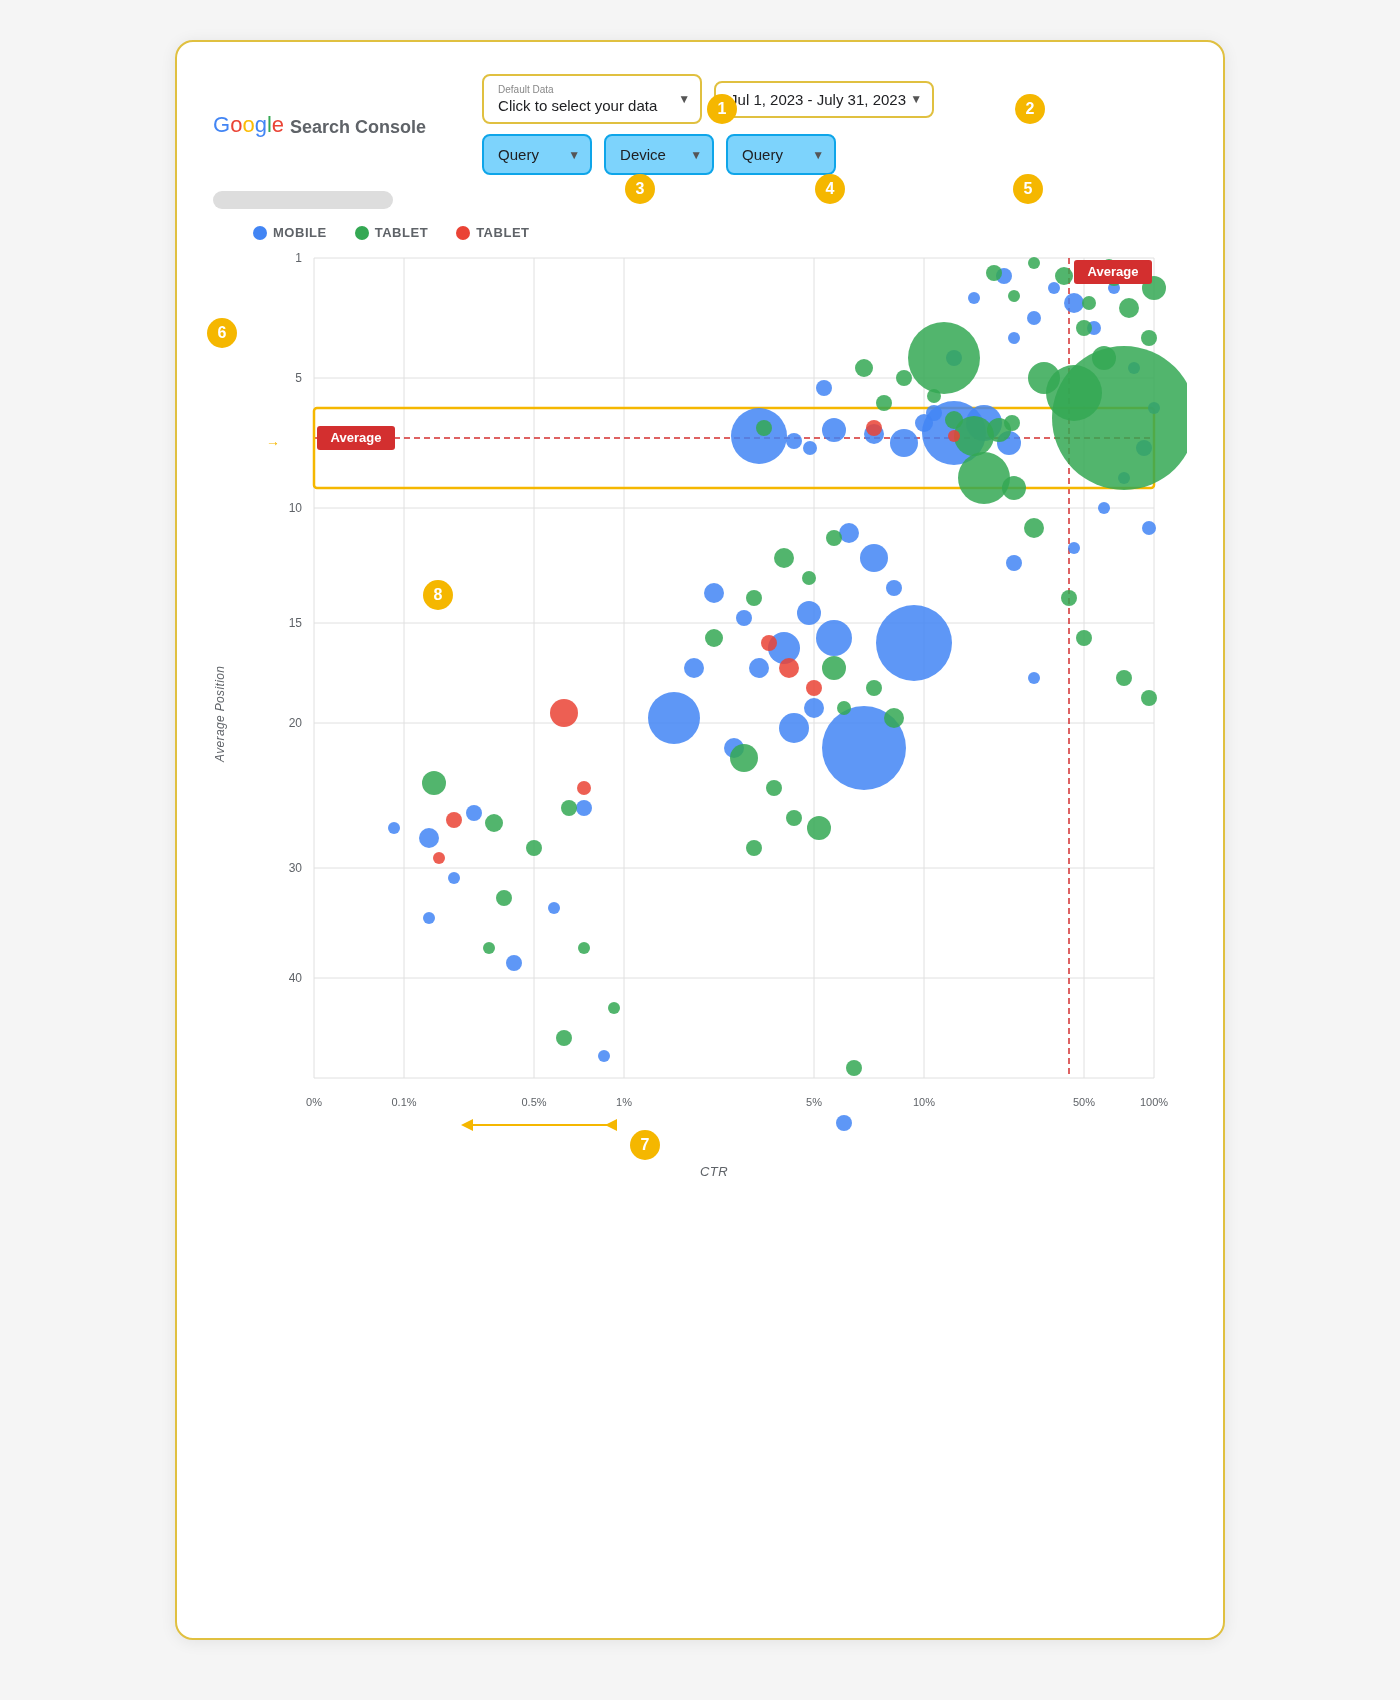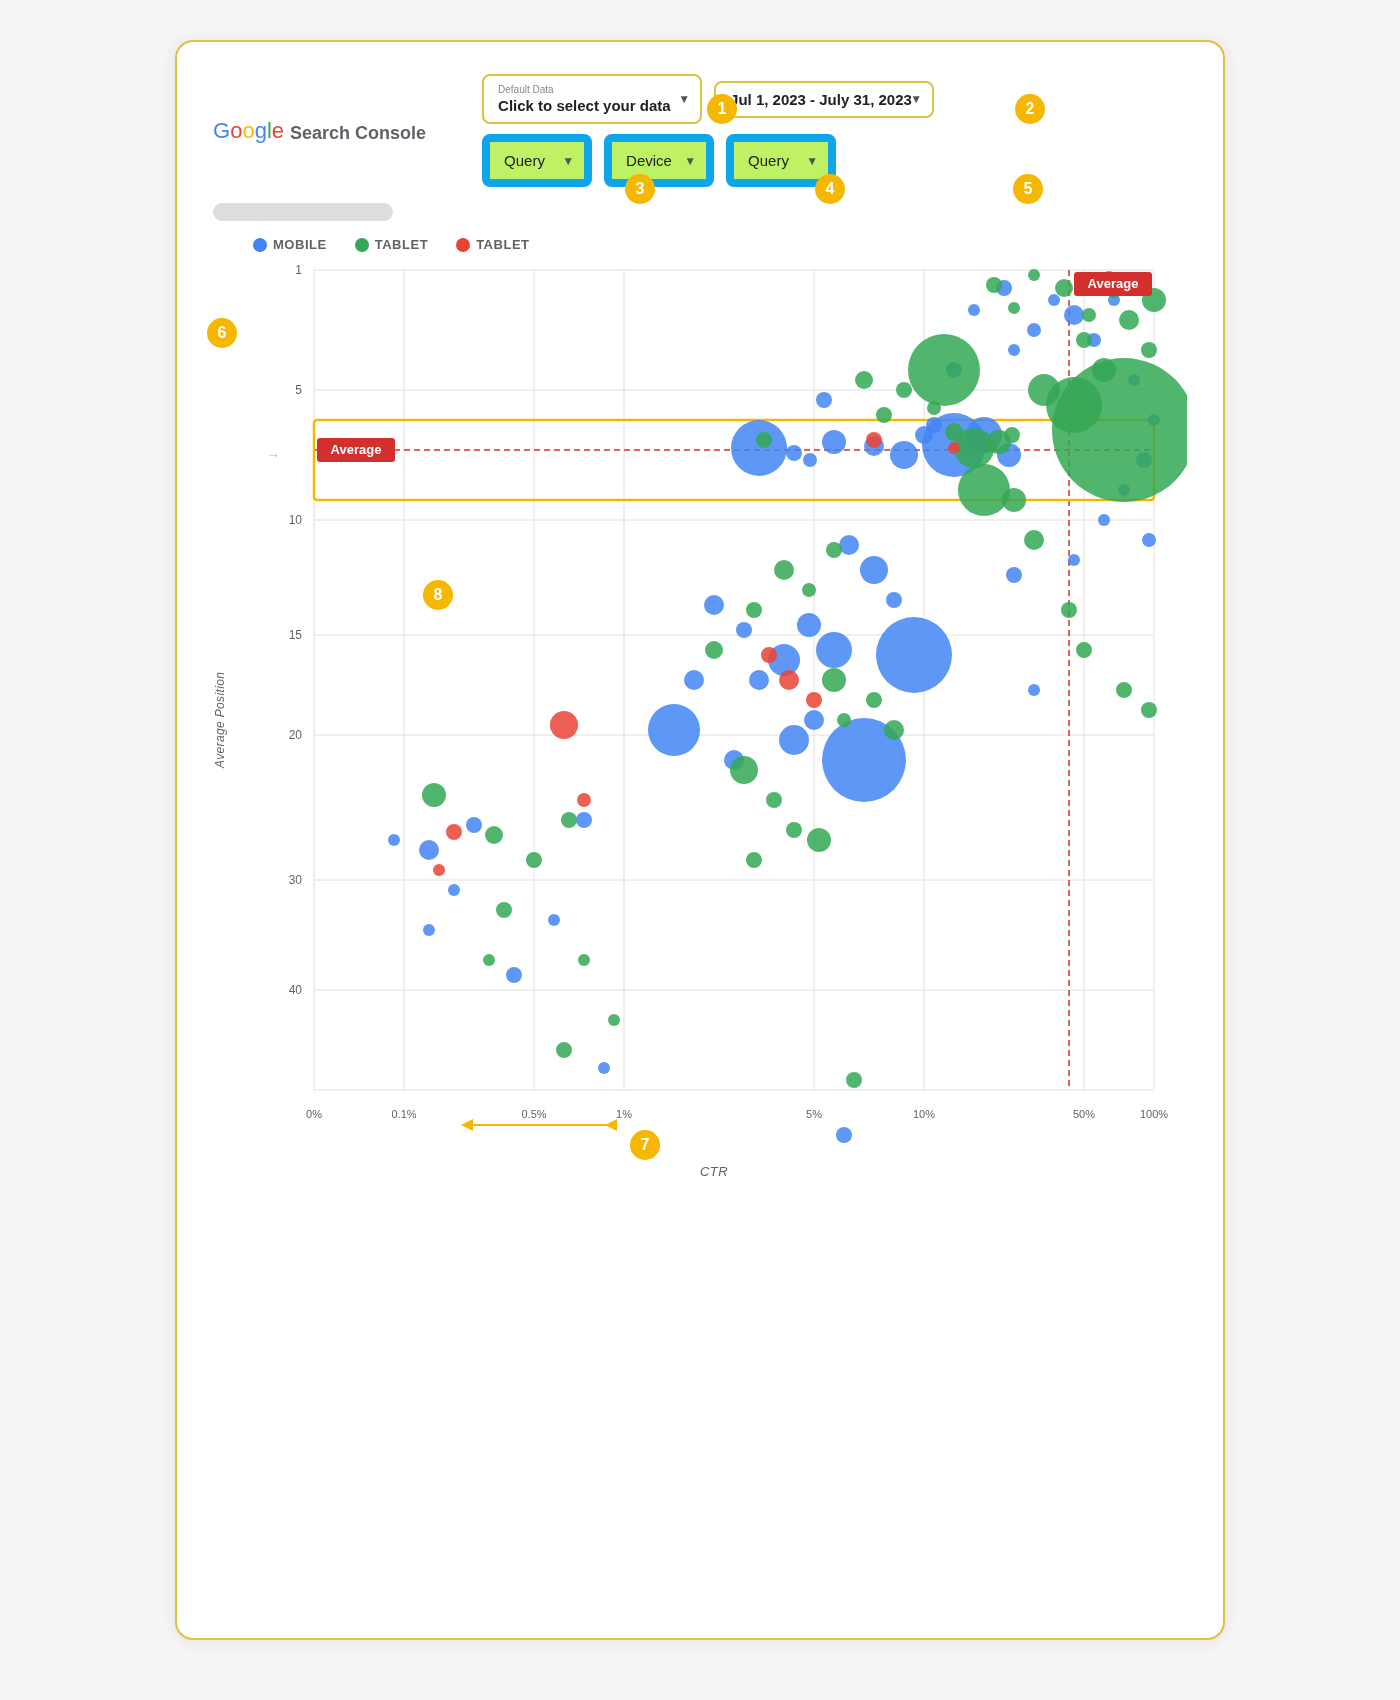--- a/index.html
+++ b/index.html
@@ -73,34 +73,34 @@
       position: relative;
     }
     .dropdown-btn .dd-label {
       font-size: 10px;
       color: #888;
       margin-bottom: 2px;
     }
     .dropdown-btn .dd-value {
       font-size: 15px;
       color: #202124;
-      font-weight: 700;
+      font-weight: 400;
     }
     .dropdown-btn .dd-arrow {
       position: absolute;
       right: 10px;
       top: 50%;
       transform: translateY(-50%);
       font-size: 12px;
       color: #555;
     }
     .dropdown-btn-simple {
-      border: 8px solid #0ea5e9;
+      border: 2px solid #0ea5e9;
       border-radius: 8px;
-      background: #bef264;
+      background: #7dd3fc;
       padding: 10px 32px 10px 14px;
       cursor: pointer;
       display: flex;
       align-items: center;
       min-width: 110px;
       font-size: 15px;
       color: #202124;
       font-weight: 500;
       position: relative;
     }
@@ -190,21 +190,21 @@
     .chart-svg {
       width: 100%;
       height: 900px;
       display: block;
     }
     .x-axis-label {
       text-align: center;
       font-size: 13px;
       color: #5f6368;
       font-style: italic;
-      margin-top: 4px;
+      margin-top: 16px;
       letter-spacing: 0.03em;
     }
   </style>
 </head>
 <body>
 
 <div class="main-card">
 
   <div class="badge-circle badge-1">1</div>
   <div class="badge-circle badge-2">2</div>

